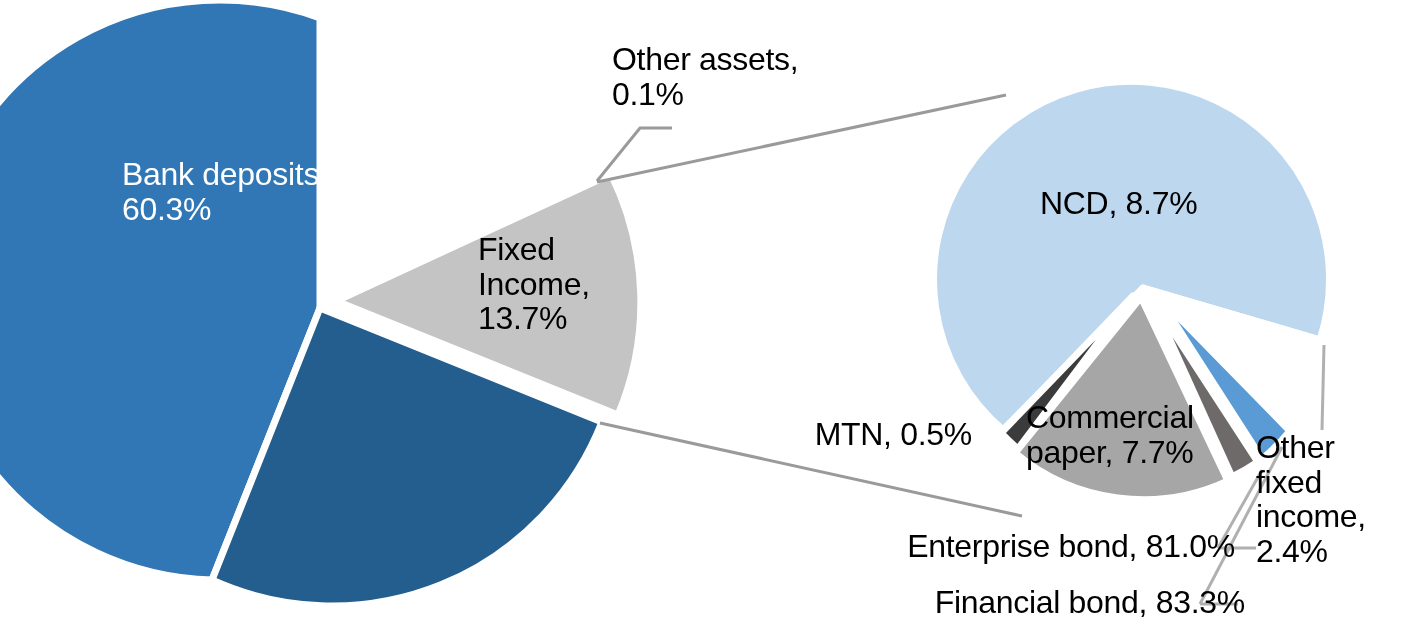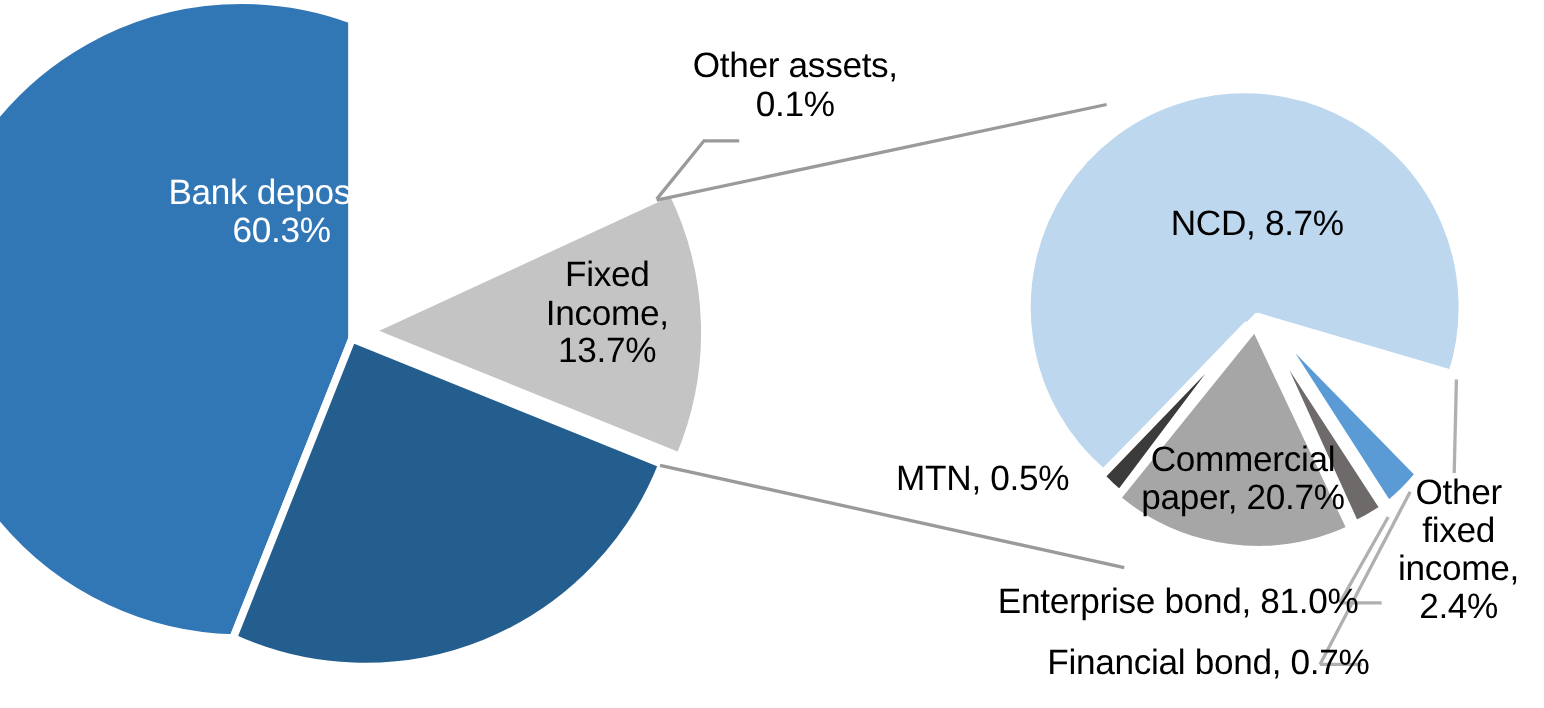--- a/index.html
+++ b/index.html
@@ -41,21 +41,21 @@
   .lbl {
     position: absolute;
     font-family: "Liberation Sans", sans-serif;
     font-size: 32px;
     line-height: 1.08;
     color: #000000;
     white-space: pre-line;
     letter-spacing: -0.3px;
   }
   .lbl.white { color: #ffffff; margin-top: 15px; }
-  .lbl.ctr { text-align: center; }
+  .lbl.ctr { text-align: left; }
   .lbl.left { text-align: right; }
 </style>
 </head>
 <body>
 
 <div id="figure">
 
   <svg class="chart-canvas" viewBox="0 0 1404 644">
 
     <g>
@@ -114,24 +114,24 @@
 13.7%</div>
 
   <div class="lbl ctr" style="left:612px; top:42px; width:222px;">Other assets,
 0.1%</div>
 
   <div class="lbl ctr" style="left:1040px; top:186px; width:206px;">NCD, 8.7%</div>
 
   <div class="lbl left" style="left:772px; top:417px; width:200px;">MTN, 0.5%</div>
 
   <div class="lbl ctr" style="left:1026px; top:400px; width:208px;">Commercial
-paper, 20.7%</div>
+paper, 7.7%</div>
 
   <div class="lbl left" style="left:875px; top:529px; width:360px;">Enterprise bond, 81.0%</div>
 
-  <div class="lbl left" style="left:905px; top:585px; width:340px;">Financial bond, 0.7%</div>
+  <div class="lbl left" style="left:905px; top:585px; width:340px;">Financial bond, 83.3%</div>
 
   <div class="lbl ctr" style="left:1256px; top:430px; width:140px;">Other
 fixed
 income,
 2.4%</div>
 
 </div>
 
 </body></html>

